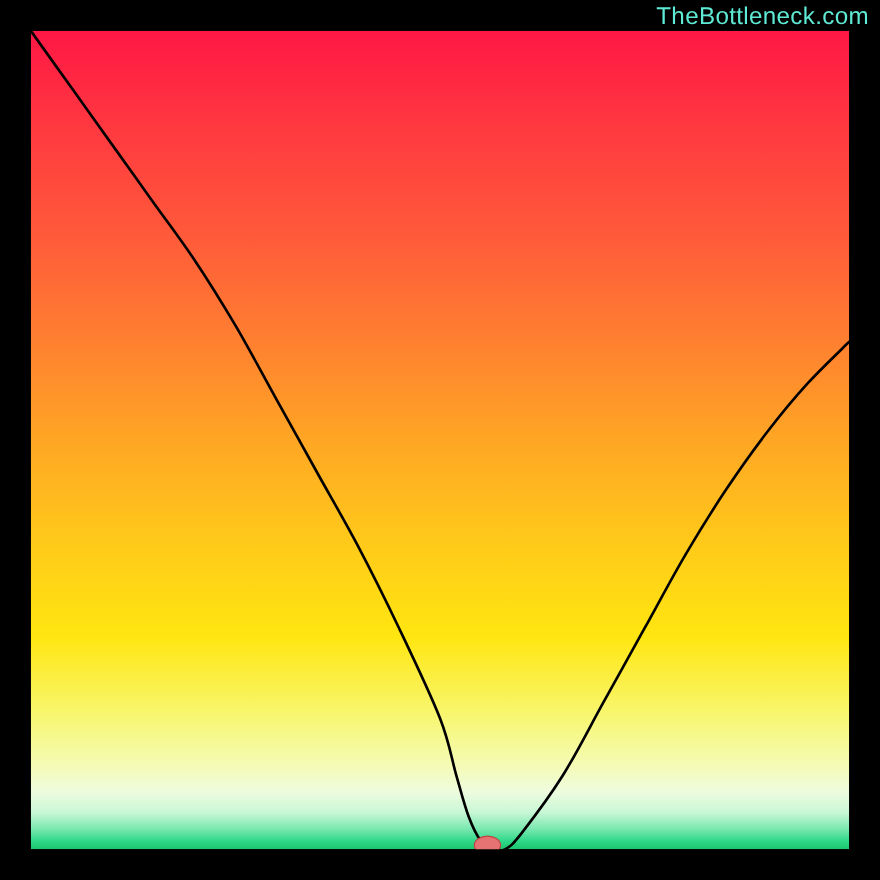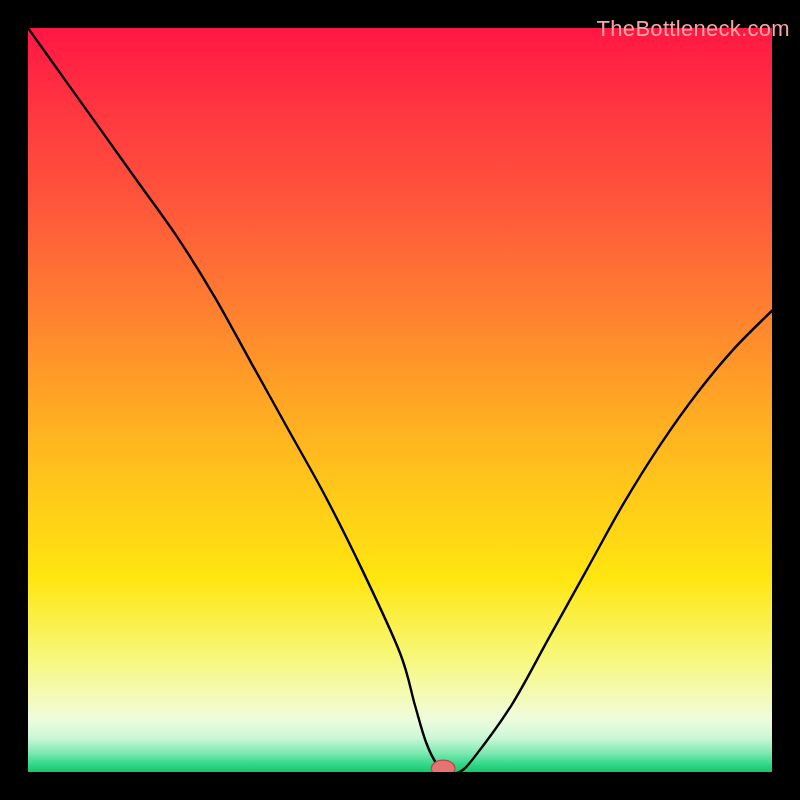--- a/index.html
+++ b/index.html
@@ -12,23 +12,23 @@
     font-family: Arial, Helvetica, sans-serif;
   }
   .frame {
     position: relative;
     width: 800px;
     height: 800px;
     background: #000;
   }
   .watermark {
     position: absolute;
-    top: 16px;
+    top: 2px;
     right: 10px;
-    color: #fca5a5;
+    color: #5eead4;
     font-size: 22px;
     font-weight: 500;
     letter-spacing: 0.3px;
     z-index: 10;
     user-select: none;
   }
   .plot-area {
     position: absolute;
     left: 28px;
     top: 28px;

